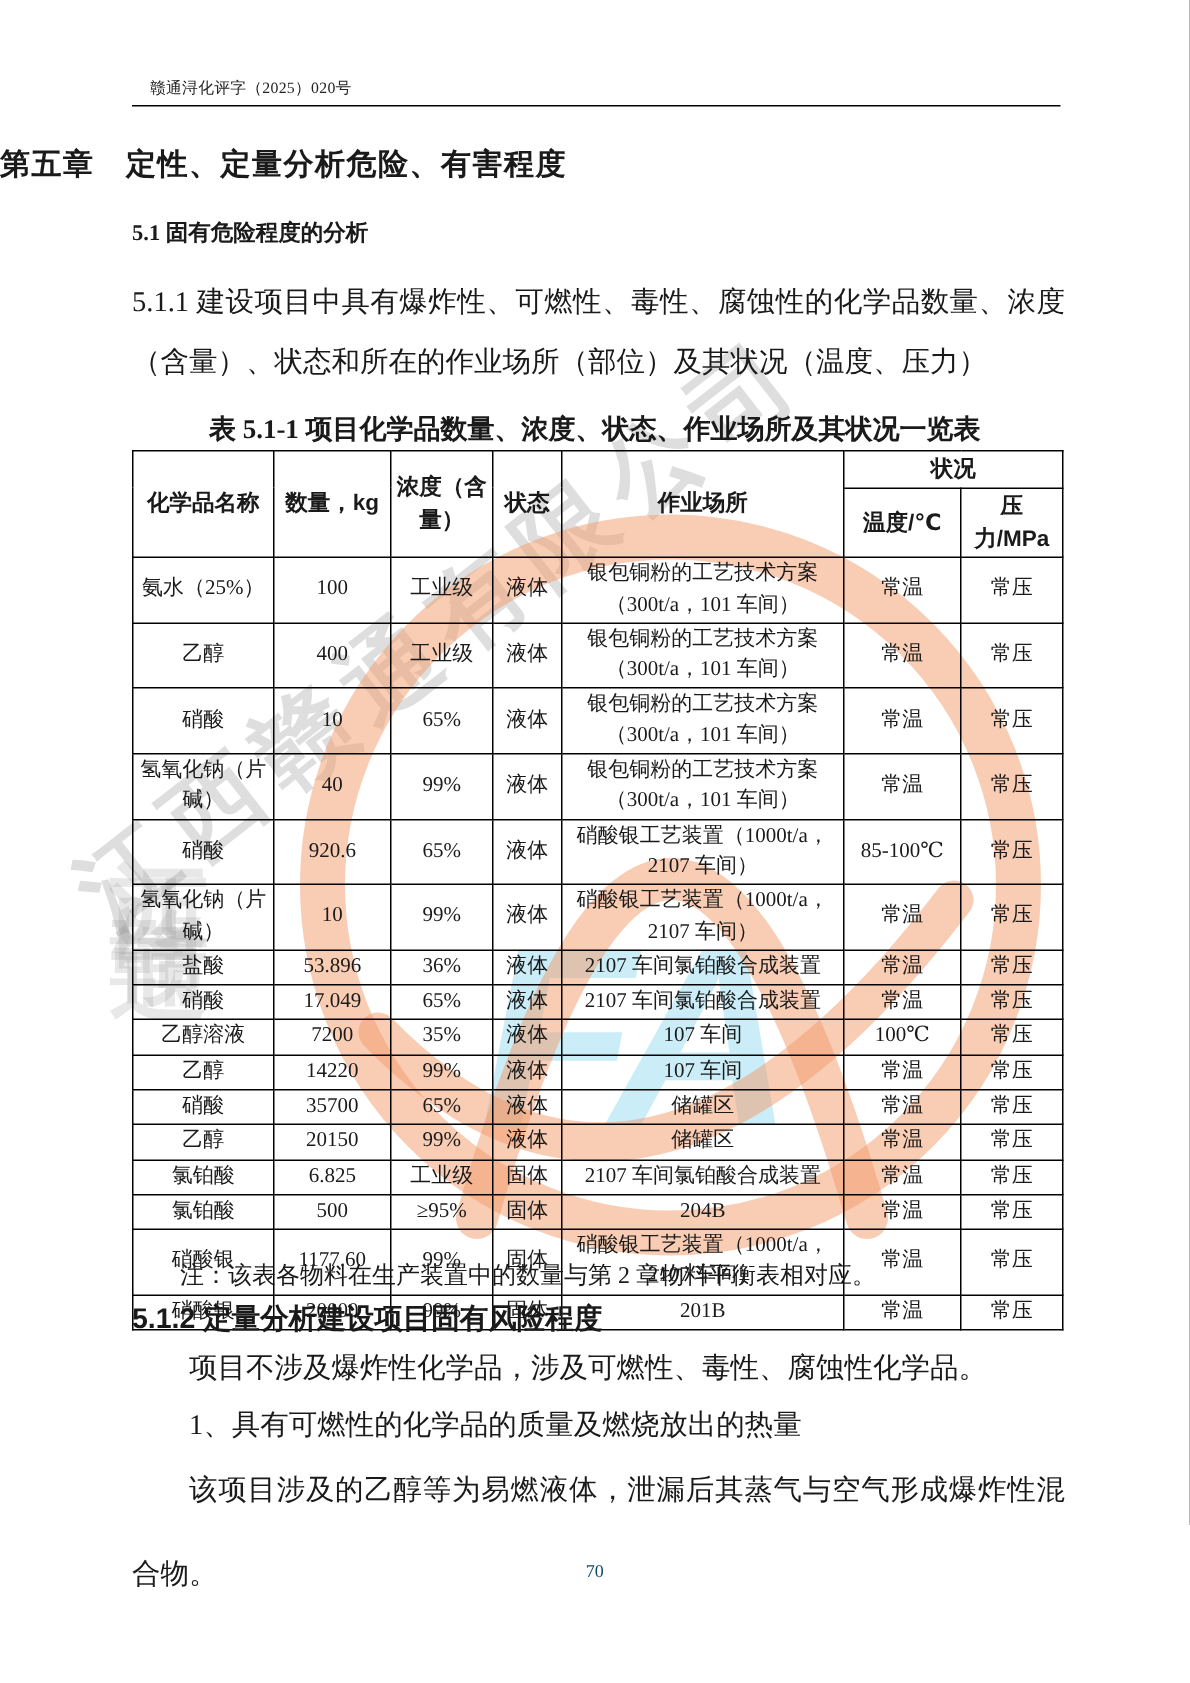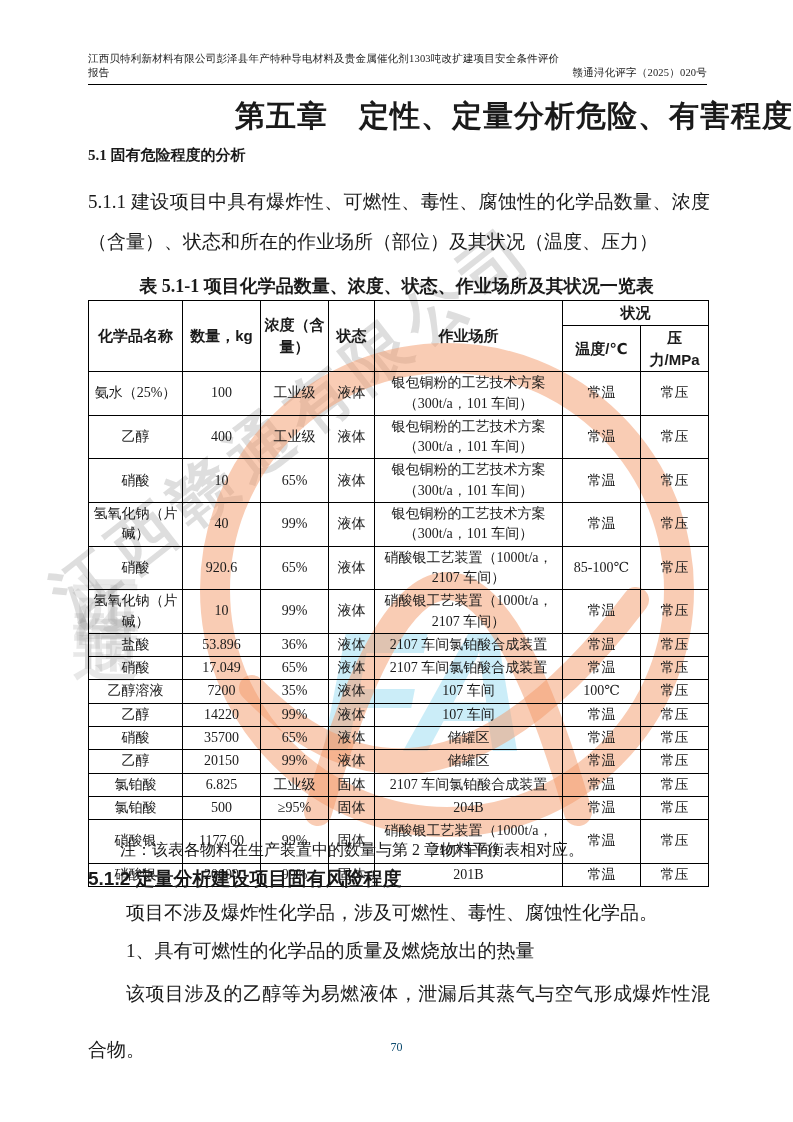--- a/index.html
+++ b/index.html
@@ -41,21 +41,21 @@
     display:flex;justify-content:space-between;align-items:flex-end;
     font-size:10.5px;letter-spacing:0.2px;
     border-bottom:1.5px solid #000;padding-bottom:4px;
     color:#222;
   }
   .hdr .l{max-width:480px;}
   .hdr .r{white-space:nowrap;padding-left:12px;}
   
   .chapter{
     position:absolute;top:96px;left:0;width:100%;
-    text-align:right;font-size:30px;font-weight:bold;letter-spacing:1px;
+    text-align:left;font-size:20px;font-weight:bold;letter-spacing:1px;
   }
   .h51{
     position:absolute;top:146px;left:88px;
     font-size:15px;font-weight:bold;
   }
   .p511{
     position:absolute;top:182px;left:88px;width:622px;
     font-size:19px;line-height:40px;text-align:justify;
   }
   .tbl-caption{
@@ -105,21 +105,20 @@
         <circle cx="447" cy="590" r="232" stroke-width="30"></circle>
         <path d="M 318 812 Q 447 360 578 812" stroke-width="28"></path>
         <path d="M 252 688 Q 430 870 636 600" stroke-width="26"></path>
       </g>
     </svg>
   </div>
 
   <div class="content">
 
     <div class="hdr">
-      <span class="l">江西贝特利新材料有限公司彭泽县年产特种导电材料及贵金属催化剂1303吨改扩建项目安全条件评价报告</span>
       <span class="r">赣通浔化评字（2025）020号</span>
     </div>
 
     <div class="chapter">第五章　定性、定量分析危险、有害程度</div>
     <div class="h51">5.1 固有危险程度的分析</div>
     <div class="p511">5.1.1 建设项目中具有爆炸性、可燃性、毒性、腐蚀性的化学品数量、浓度（含量）、状态和所在的作业场所（部位）及其状况（温度、压力）</div>
 
     <div class="tbl-caption">表 5.1-1 项目化学品数量、浓度、状态、作业场所及其状况一览表</div>
 
     <div class="tbl-wrap">

